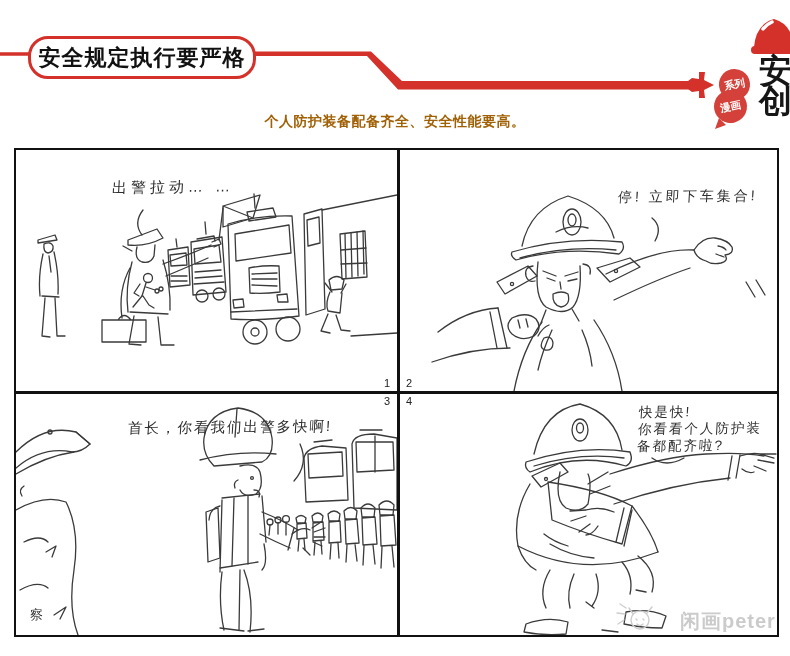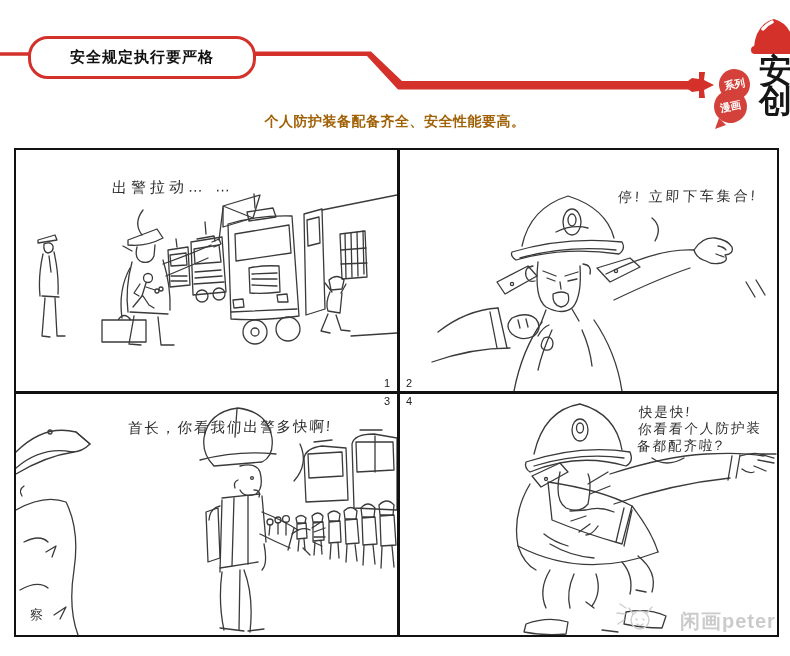--- a/index.html
+++ b/index.html
@@ -4,21 +4,21 @@
 <style>
   html,body{margin:0;padding:0;background:#fff;}
   .stage{position:relative;width:790px;height:656px;overflow:hidden;background:#fff;
          font-family:"Liberation Sans","DejaVu Sans",sans-serif;}
   svg{display:block;}
   .deco{position:absolute;left:0;top:0;}
   
   .banner{position:absolute;left:28px;top:36px;width:222px;height:37px;background:#fff;
           border:3px solid #d3312a;border-radius:20px;display:flex;align-items:center;
           justify-content:center;z-index:3;}
-  .banner span{font-size:15px;font-weight:800;color:#111;letter-spacing:1px;}
+  .banner span{font-size:22px;font-weight:800;color:#111;letter-spacing:1px;}
   .badge{position:absolute;border-radius:50%;background:#d3413a;color:#fff;display:flex;
          align-items:center;justify-content:center;font-size:10.5px;font-weight:700;
          transform:rotate(-12deg);z-index:4;}
   .badge1{left:719px;top:69px;width:31px;height:31px;}
   .badge2{left:714px;top:90px;width:33px;height:33px;}
   .badge-tail{position:absolute;left:714px;top:118px;z-index:3;}
   .helmet{position:absolute;left:751px;top:12px;z-index:4;}
   .logo-chars{position:absolute;left:759px;top:56px;width:46px;z-index:4;color:#161616;
               font-weight:900;font-size:33px;line-height:30px;letter-spacing:0;}
   .logo-chars span{display:block;}

